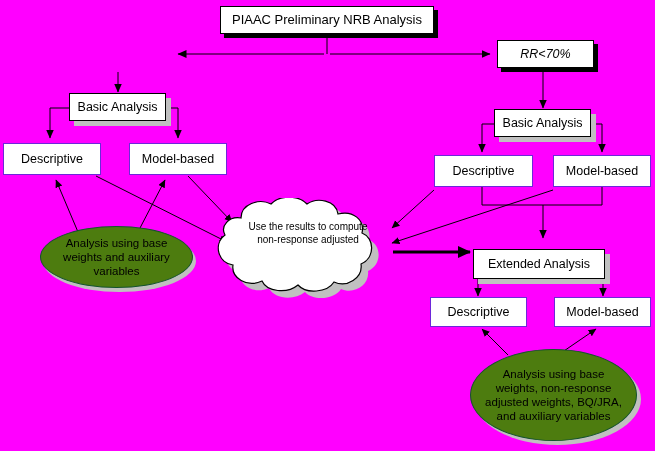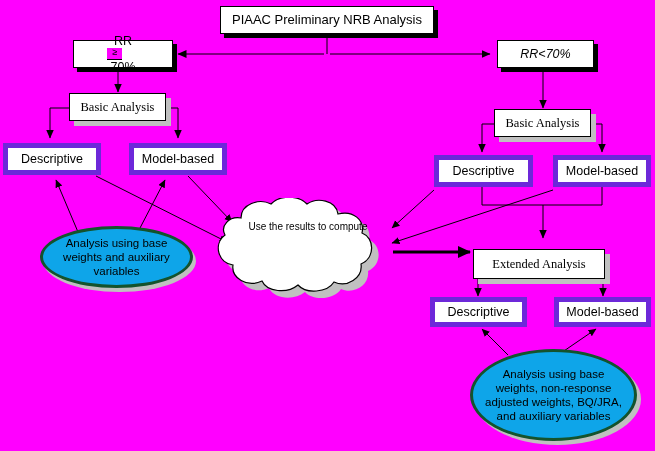--- a/index.html
+++ b/index.html
@@ -10,41 +10,41 @@
     overflow:hidden;
     position:relative;
   }
   #stage{position:absolute;left:0;top:0;width:589px;height:451px;}
   #wires{position:absolute;left:0;top:0;width:655px;height:451px;}
 
   
   .node{
     position:absolute;
     background:#ffffff;
-    border:5px solid #6d28d9;
+    border:1px solid #6d28d9;
     box-sizing:border-box;
     display:flex;align-items:center;justify-content:center;
     text-align:center;
     color:#000;
     font-size:12.5px;
     line-height:1.12;
     z-index:5;
   }
   .node span{display:block;padding:0 3px;}
 
   
   .heavy{box-shadow:4px 4px 0 0 #000;border:1px solid #000;}
   
-  .soft{box-shadow:5px 5px 0 0 #c0c0c0;border:1px solid #000;font-family:Liberation Serif, serif;}
+  .soft{box-shadow:5px 5px 0 0 #c0c0c0;border:1px solid #000;}
 
   
   .ellipse{
     position:absolute;
-    background:#0ea5e9;
-    border:3px solid #14532d;
+    background:#4d7c0f;
+    border:1px solid #14532d;
     border-radius:50%;
     box-sizing:border-box;
     display:flex;align-items:center;justify-content:center;
     text-align:center;
     font-size:11.5px;
     line-height:1.22;
     color:#000;
     z-index:5;
   }
   .ellipse-shadow{
@@ -130,27 +130,20 @@
       <path d="M558,355 L596,329" marker-end="url(#ahs)"></path>
     </g>
 
     <path d="M393,252 L470,252" stroke="#000" stroke-width="3.2" fill="none" marker-end="url(#ahfat)"></path>
   </svg>
 
   <div class="node heavy" style="left:220px;top:6px;width:214px;height:28px;font-size:13px;">
     <span>PIAAC Preliminary NRB Analysis</span>
   </div>
 
-  <div class="node heavy" style="left:73px;top:40px;width:100px;height:28px;">
-    <span>
-      <span>RR </span>
-        <span class="badglyph">≥</span>
-        <span> 70%</span>
-    </span>
-  </div>
 
   <div class="node heavy" style="left:497px;top:40px;width:97px;height:28px;font-style:italic;">
     <span>RR&lt;70%</span>
   </div>
 
   <div class="node soft" style="left:69px;top:93px;width:97px;height:28px;">
     <span>Basic Analysis</span>
   </div>
 
   <div class="node" style="left:3px;top:143px;width:98px;height:32px;">
@@ -209,16 +202,17 @@
         <path d="M36,20 C36,6 54,0 66,6 C74,-3 94,-3 102,6
                  C112,-1 131,2 133,16 C148,12 160,22 157,35
                  C170,40 170,60 156,66 C158,80 142,90 129,84
                  C122,95 101,96 93,87 C82,96 62,94 57,83
                  C42,90 26,80 28,67 C13,65 8,46 20,37
                  C15,28 24,18 36,20 Z" fill="#ffffff" stroke="#000" stroke-width="1.2"></path>
       </g>
     </svg>
     <div id="cloud-text">
       <div>Use the results to compute</div>
+      <div>non-response adjusted</div>
     </div>
   </div>
 
 </div>
 
 </body></html>

